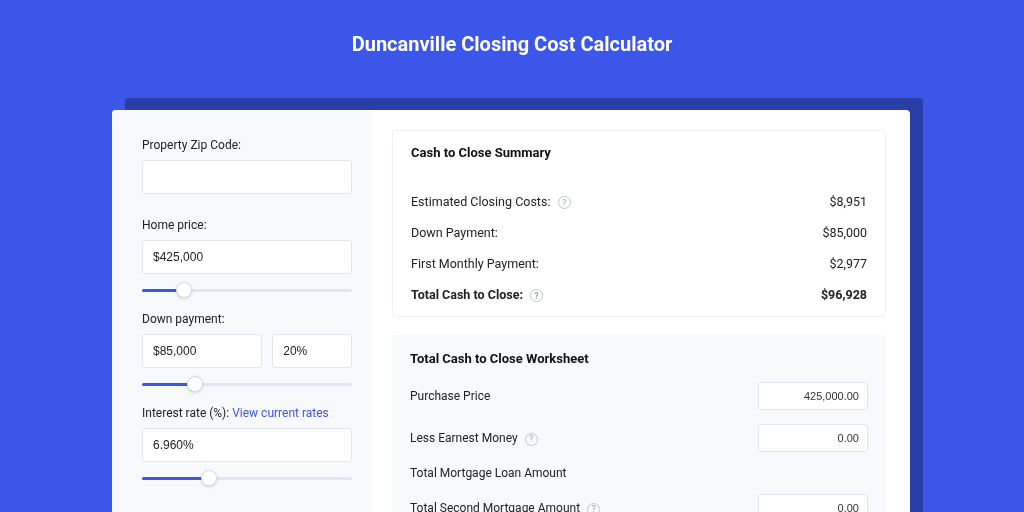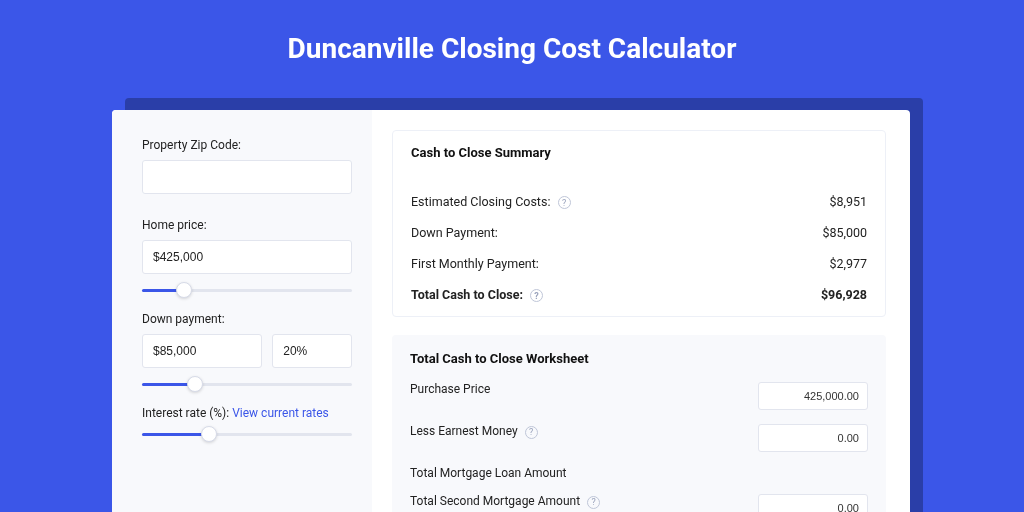--- a/index.html
+++ b/index.html
@@ -7,21 +7,21 @@
     font-family: -apple-system, BlinkMacSystemFont, "Segoe UI", Roboto, Arial, sans-serif;
     background: #3b56e8;
     width: 1024px;
     height: 512px;
     overflow: hidden;
     position: relative;
   }
   .page-title {
     text-align: center;
     color: #fff;
-    font-size: 28px;
+    font-size: 20px;
     font-weight: 700;
     padding-top: 32px;
     padding-bottom: 24px;
   }
   .shadow-card {
     position: absolute;
     left: 125px;
     top: 98px;
     width: 798px;
     height: 420px;
@@ -145,21 +145,21 @@
   }
   .ws-title {
     font-size: 13px;
     font-weight: 700;
     color: #111;
     margin-bottom: 16px;
   }
   .ws-row {
     display: flex;
     justify-content: space-between;
-    align-items: flex-start;
+    align-items: center;
     font-size: 12px;
     color: #222;
     margin-bottom: 14px;
   }
   .ws-value {
     width: 110px;
     height: 28px;
     background: #fff;
     border: 1px solid #e2e5ee;
     border-radius: 3px;
@@ -199,20 +199,21 @@
     </div>
     <div class="slider-wrap">
       <div class="slider-track"></div>
       <div class="slider-fill" style="width:25%"></div>
       <div class="slider-thumb" style="left:25%"></div>
     </div>
 
     <label class="form-label">
       <span>Interest rate (%): </span><a href="#" class="link">View current rates</a>
     </label>
+    <input class="text-input" type="text" value="6.960%" style="">
     <div class="slider-wrap">
       <div class="slider-track"></div>
       <div class="slider-fill" style="width:32%"></div>
       <div class="slider-thumb" style="left:32%"></div>
     </div>
 
   </div>
 
   <div class="right-panel">
 

